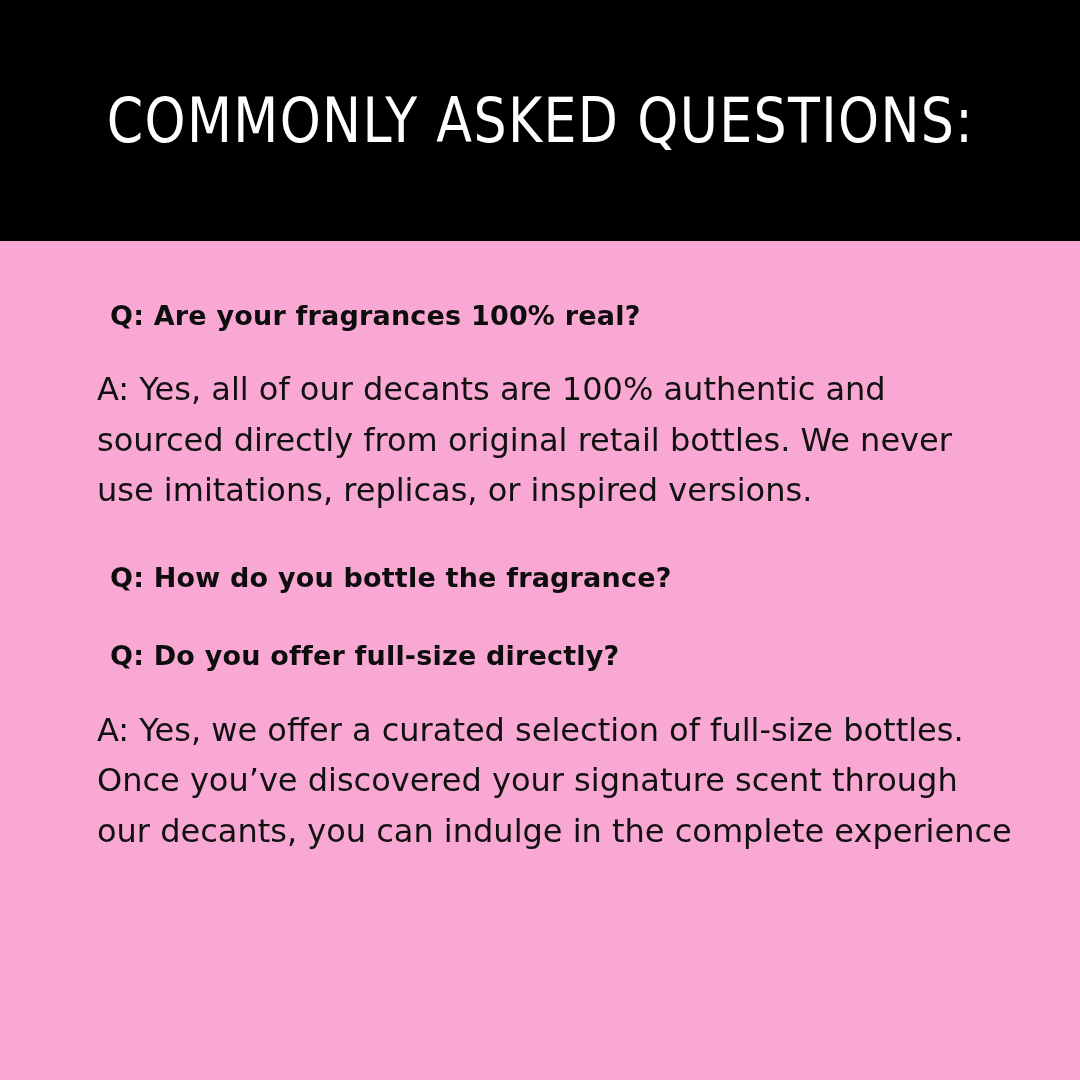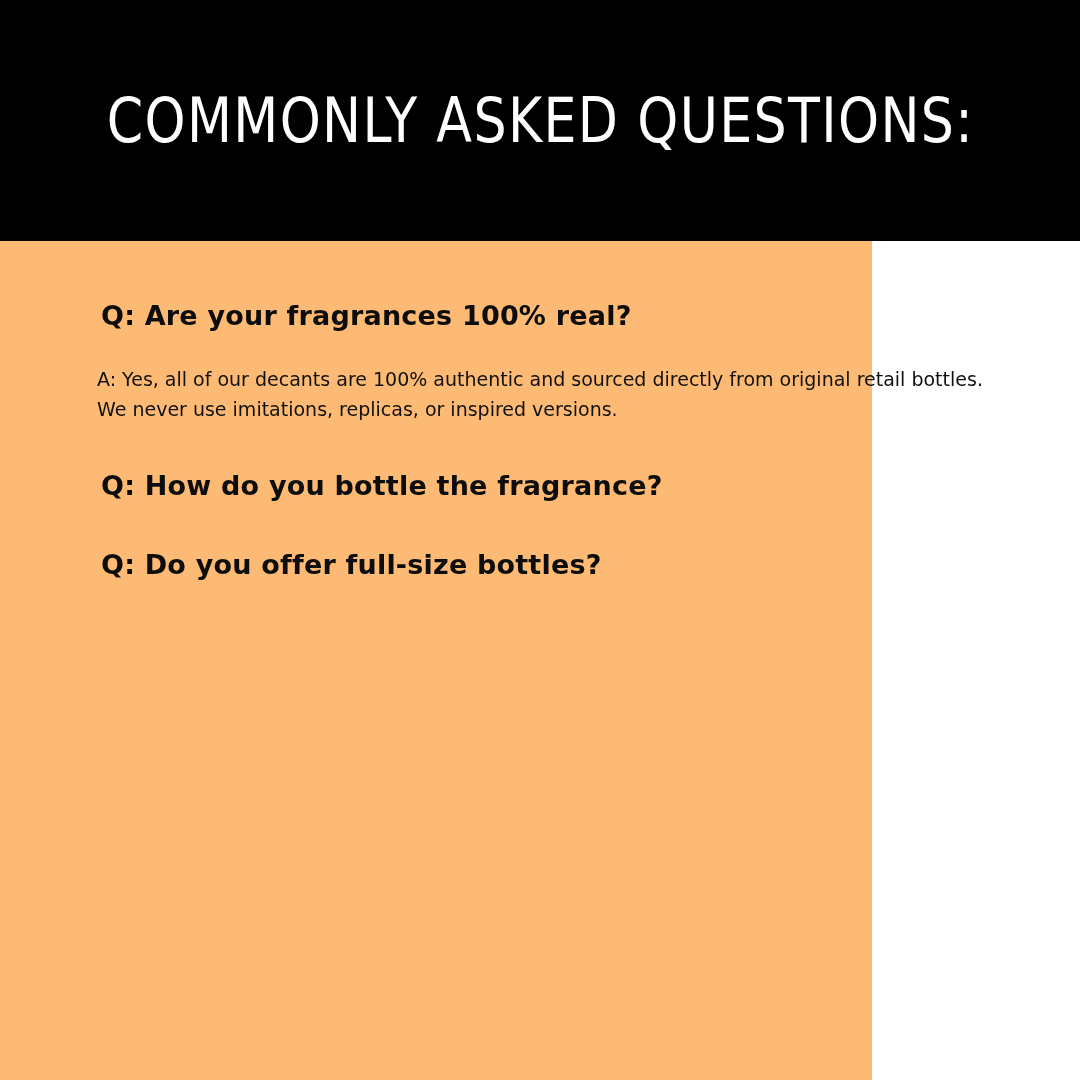--- a/index.html
+++ b/index.html
@@ -8,23 +8,23 @@
   }
   body {
     width: 1080px;
     height: 1080px;
     background: #ffffff;
     font-family: "DejaVu Sans", sans-serif;
     overflow: hidden;
   }
   .page {
     position: relative;
-    width: 872px;
+    width: 1080px;
     height: 1080px;
-    background: #fdba74;
+    background: #f9a8d4;
   }
   .header-band {
     position: absolute;
     left: 0;
     top: 0;
     width: 1080px;
     height: 241px;
     background: #000000;
     display: flex;
     align-items: center;
@@ -51,26 +51,26 @@
     margin-bottom: 46px;
   }
   .faq-item:last-child {
     margin-bottom: 0;
   }
   .question {
     font-size: 27px;
     font-weight: bold;
     color: #0d0d0d;
     letter-spacing: 0.2px;
-    margin: 0 0 32px 4px;
+    margin: 0 0 32px 13px;
     line-height: 1.2;
     font-family: "DejaVu Sans", sans-serif;
   }
   .answer {
-    font-size: 19px;
+    font-size: 32px;
     color: #111111;
     line-height: 1.58;
     margin: 0;
     font-weight: 400;
     font-family: "DejaVu Sans", sans-serif;
   }
   .answer em {
     font-style: italic;
   }
 </style>
@@ -88,17 +88,18 @@
     <div class="faq-item">
       <p class="question">Q: Are your fragrances 100% real?</p>
       <p class="answer"><span>A: Yes, all of our decants are 100% authentic and sourced directly from original retail bottles. We never use imitations, replicas, or inspired versions.</span><em></em><span></span></p>
     </div>
 
     <div class="faq-item">
       <p class="question">Q: How do you bottle the fragrance?</p>
     </div>
 
     <div class="faq-item">
-      <p class="question">Q: Do you offer full-size bottles?</p>
+      <p class="question">Q: Do you offer full-size directly?</p>
+      <p class="answer"><span>A: Yes, we offer a curated selection of full-size bottles. Once you’ve discovered your signature scent through our decants, you can indulge in the complete experience</span><em></em><span></span></p>
     </div>
 
   </div>
 </div>
 
 </body></html>

